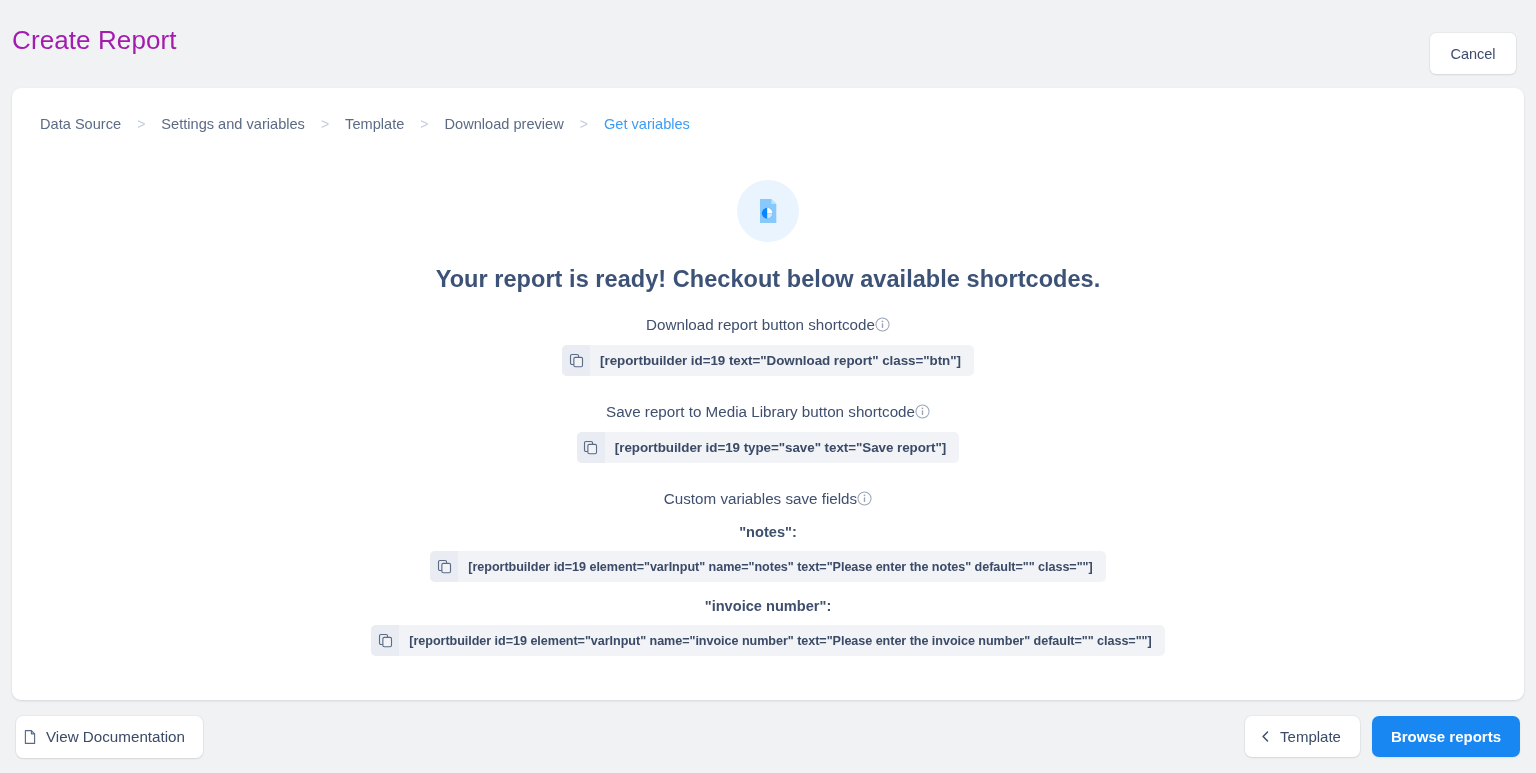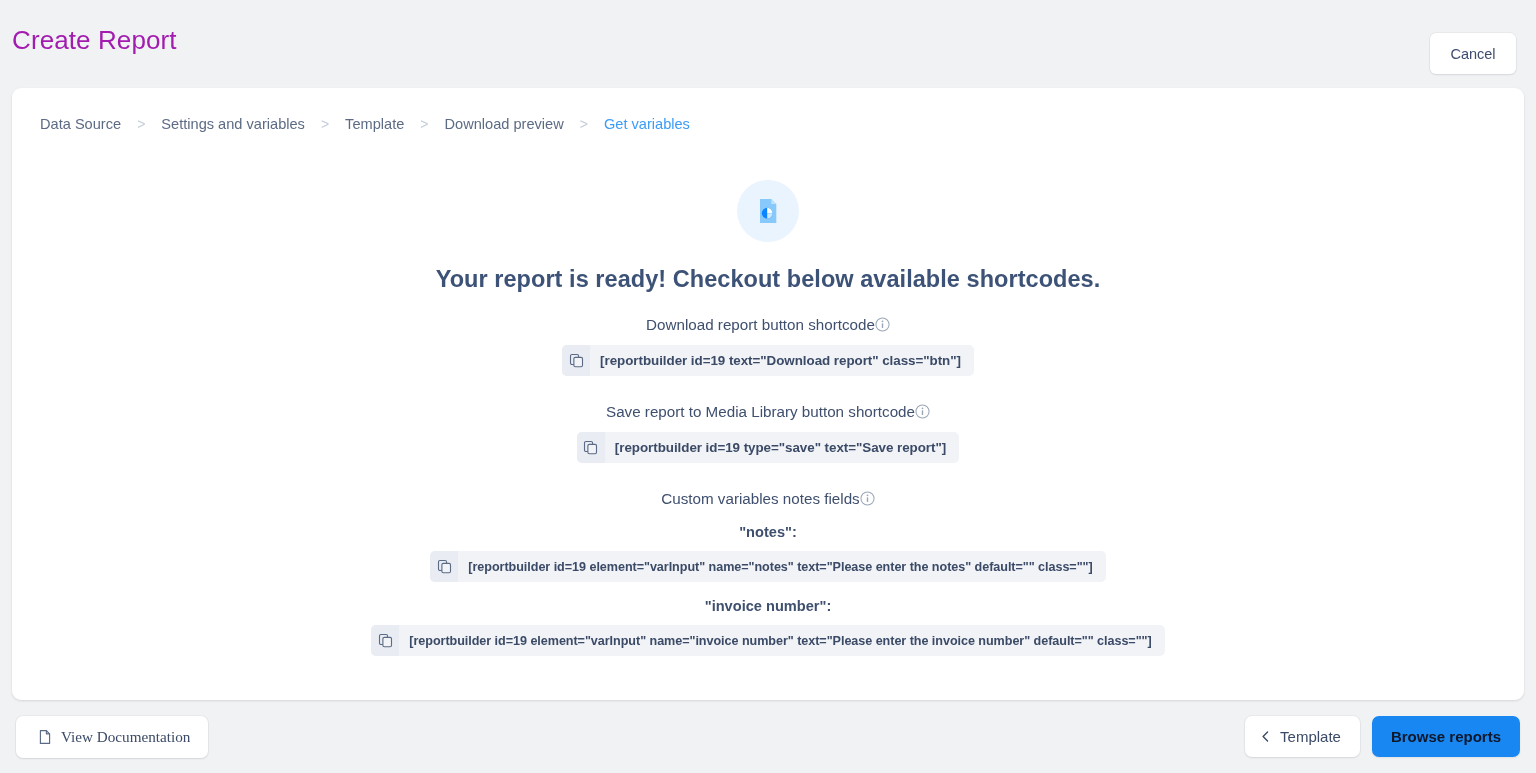--- a/index.html
+++ b/index.html
@@ -229,36 +229,35 @@
   }
 
   .btn-white {
     background: #ffffff;
     color: #3b4a66;
     box-shadow: 0 1px 2px rgba(16,24,40,.09), 0 0 0 1px rgba(16,24,40,.035);
   }
 
   .btn-docs {
     height: 42px;
-    padding: 0 18px 0 21px;
+    padding: 0 18px 0 6px;
     font-size: 15.2px;
-    font-family: Liberation Serif, serif;
   }
 
   .btn-prev {
     height: 41px;
     padding: 0 19px 0 14px;
     font-size: 15px;
   }
 
   .btn-primary {
     height: 41px;
     padding: 0 19px;
     background: #1887f2;
-    color: #0f172a;
+    color: #ffffff;
     font-size: 15px;
     font-weight: bold;
     box-shadow: 0 1px 2px rgba(16,24,40,.08);
   }
 
   .footer-right {
     display: flex;
     align-items: center;
     gap: 12px;
   }
@@ -345,21 +344,21 @@
               <rect x="5.2" y="4.6" width="9.2" height="10" rx="1.5" fill="#f1f3f7" stroke="#5b6b85" stroke-width="1.2"></rect>
             </svg>
           </span>
           <span class="code-text">[reportbuilder id=19 type="save" text="Save report"]</span>
         </div>
       </div>
     </div>
 
     <div class="section">
       <div class="section-label">
-        <span>Custom variables notes fields</span>
+        <span>Custom variables save fields</span>
         <svg class="info-icon" viewBox="0 0 16 16">
           <circle cx="8" cy="8" r="7" fill="none" stroke="#9aa6b8" stroke-width="1.1"></circle>
           <circle cx="8" cy="4.6" r=".95" fill="#9aa6b8"></circle>
           <rect x="7.25" y="6.6" width="1.5" height="5.2" rx=".7" fill="#9aa6b8"></rect>
         </svg>
       </div>
 
       <div class="var-name">"notes":</div>
       <div class="code-row">
         <div class="code-pill sm">

